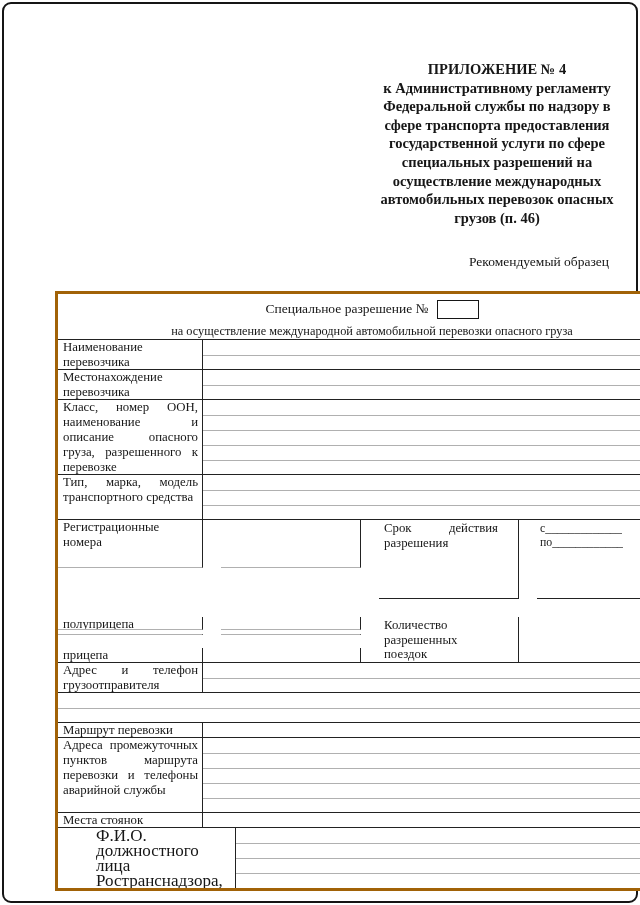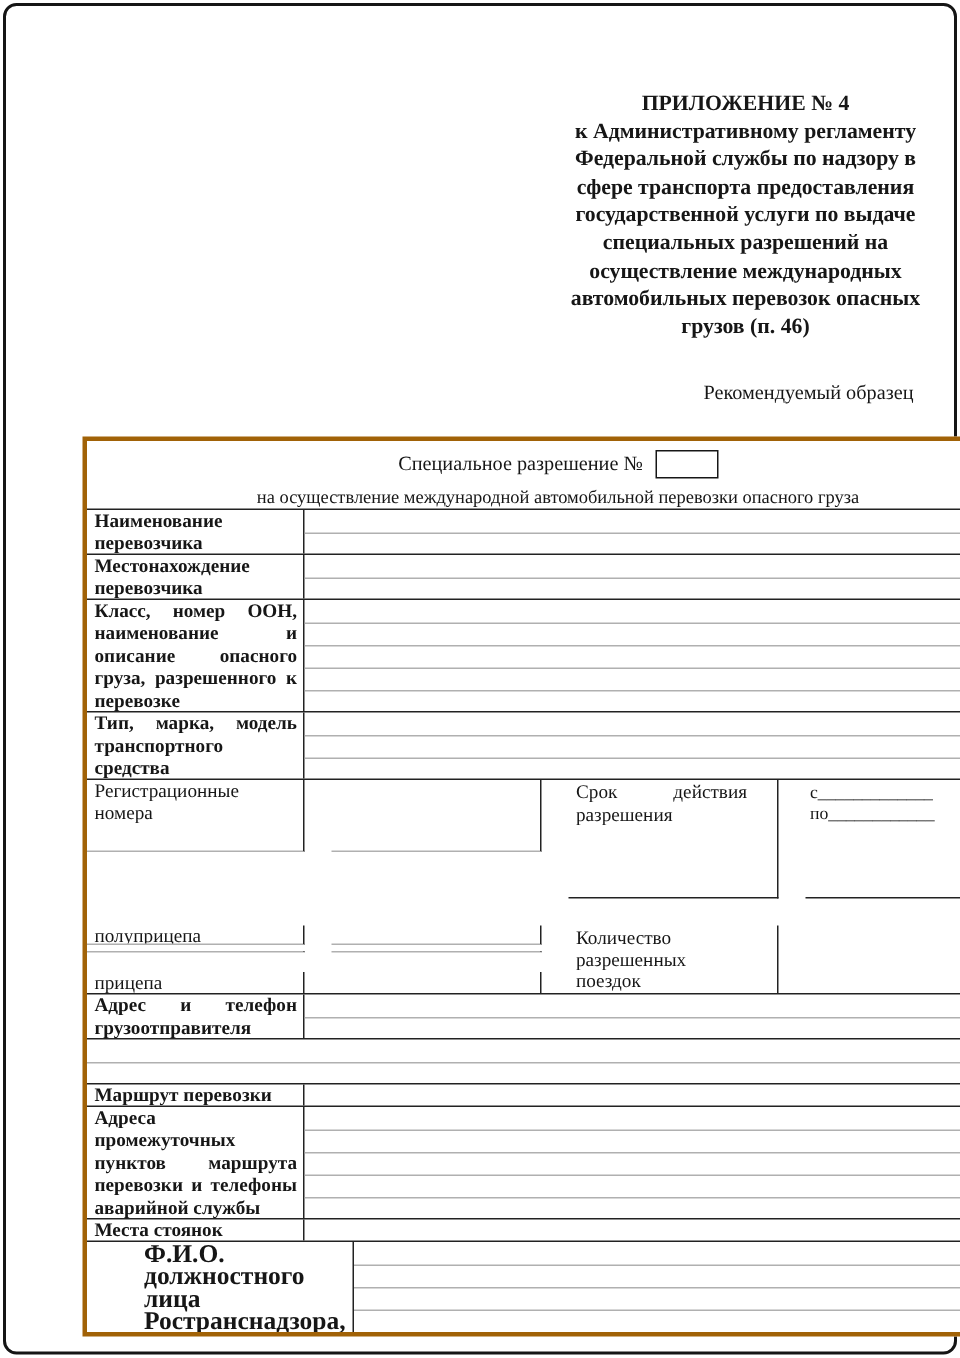--- a/index.html
+++ b/index.html
@@ -40,21 +40,21 @@
     height:16px; line-height:15px; text-align:center; font-size:12.3px;
     border-bottom:1px solid #222;
   }
 
   .frow { display:flex; border-bottom:1px solid #222; }
   .frow.last { border-bottom:none; }
   .h15{height:15px} .h30{height:30px} .h45{height:45px} .h60{height:60px} .h75{height:75px}
 
   .label {
     width:145px; border-right:1px solid #222; padding:0 4px 0 5px;
-    font-size:12.8px; line-height:15px; text-align:justify; overflow:hidden;font-weight:bold;
+    font-size:12.8px; line-height:15px; text-align:justify; overflow:hidden;
   }
   .label.sm { font-size:17px;margin-left:33px; }
   .field { flex:1; position:relative; overflow:hidden; }
   .rule { position:absolute; left:0; right:0; height:1px; background:#b0b0b0; }
 
   
   .reg-grid {
     display:grid; grid-template-columns:145px 140px 140px 1fr;
     grid-template-rows:15px 15px 13px 13px 14px;
     border-bottom:1px solid #222; font-size:12.8px; line-height:14.5px;gap:18px;
@@ -73,21 +73,21 @@
 </head>
 <body>
 
 <div class="scan-border"></div>
 
 <div class="appendix">
   <div class="ln">ПРИЛОЖЕНИЕ № 4</div>
   <div class="ln">к Административному регламенту</div>
   <div class="ln">Федеральной службы по надзору в</div>
   <div class="ln">сфере транспорта предоставления</div>
-  <div class="ln">государственной услуги по выдаче</div>
+  <div class="ln">государственной услуги по сфере</div>
   <div class="ln">специальных разрешений на</div>
   <div class="ln">осуществление международных</div>
   <div class="ln">автомобильных перевозок опасных</div>
   <div class="ln">грузов (п. 46)</div>
 </div>
 
 <div class="sample-note">Рекомендуемый образец</div>
 
 <div class="form-table">
 

